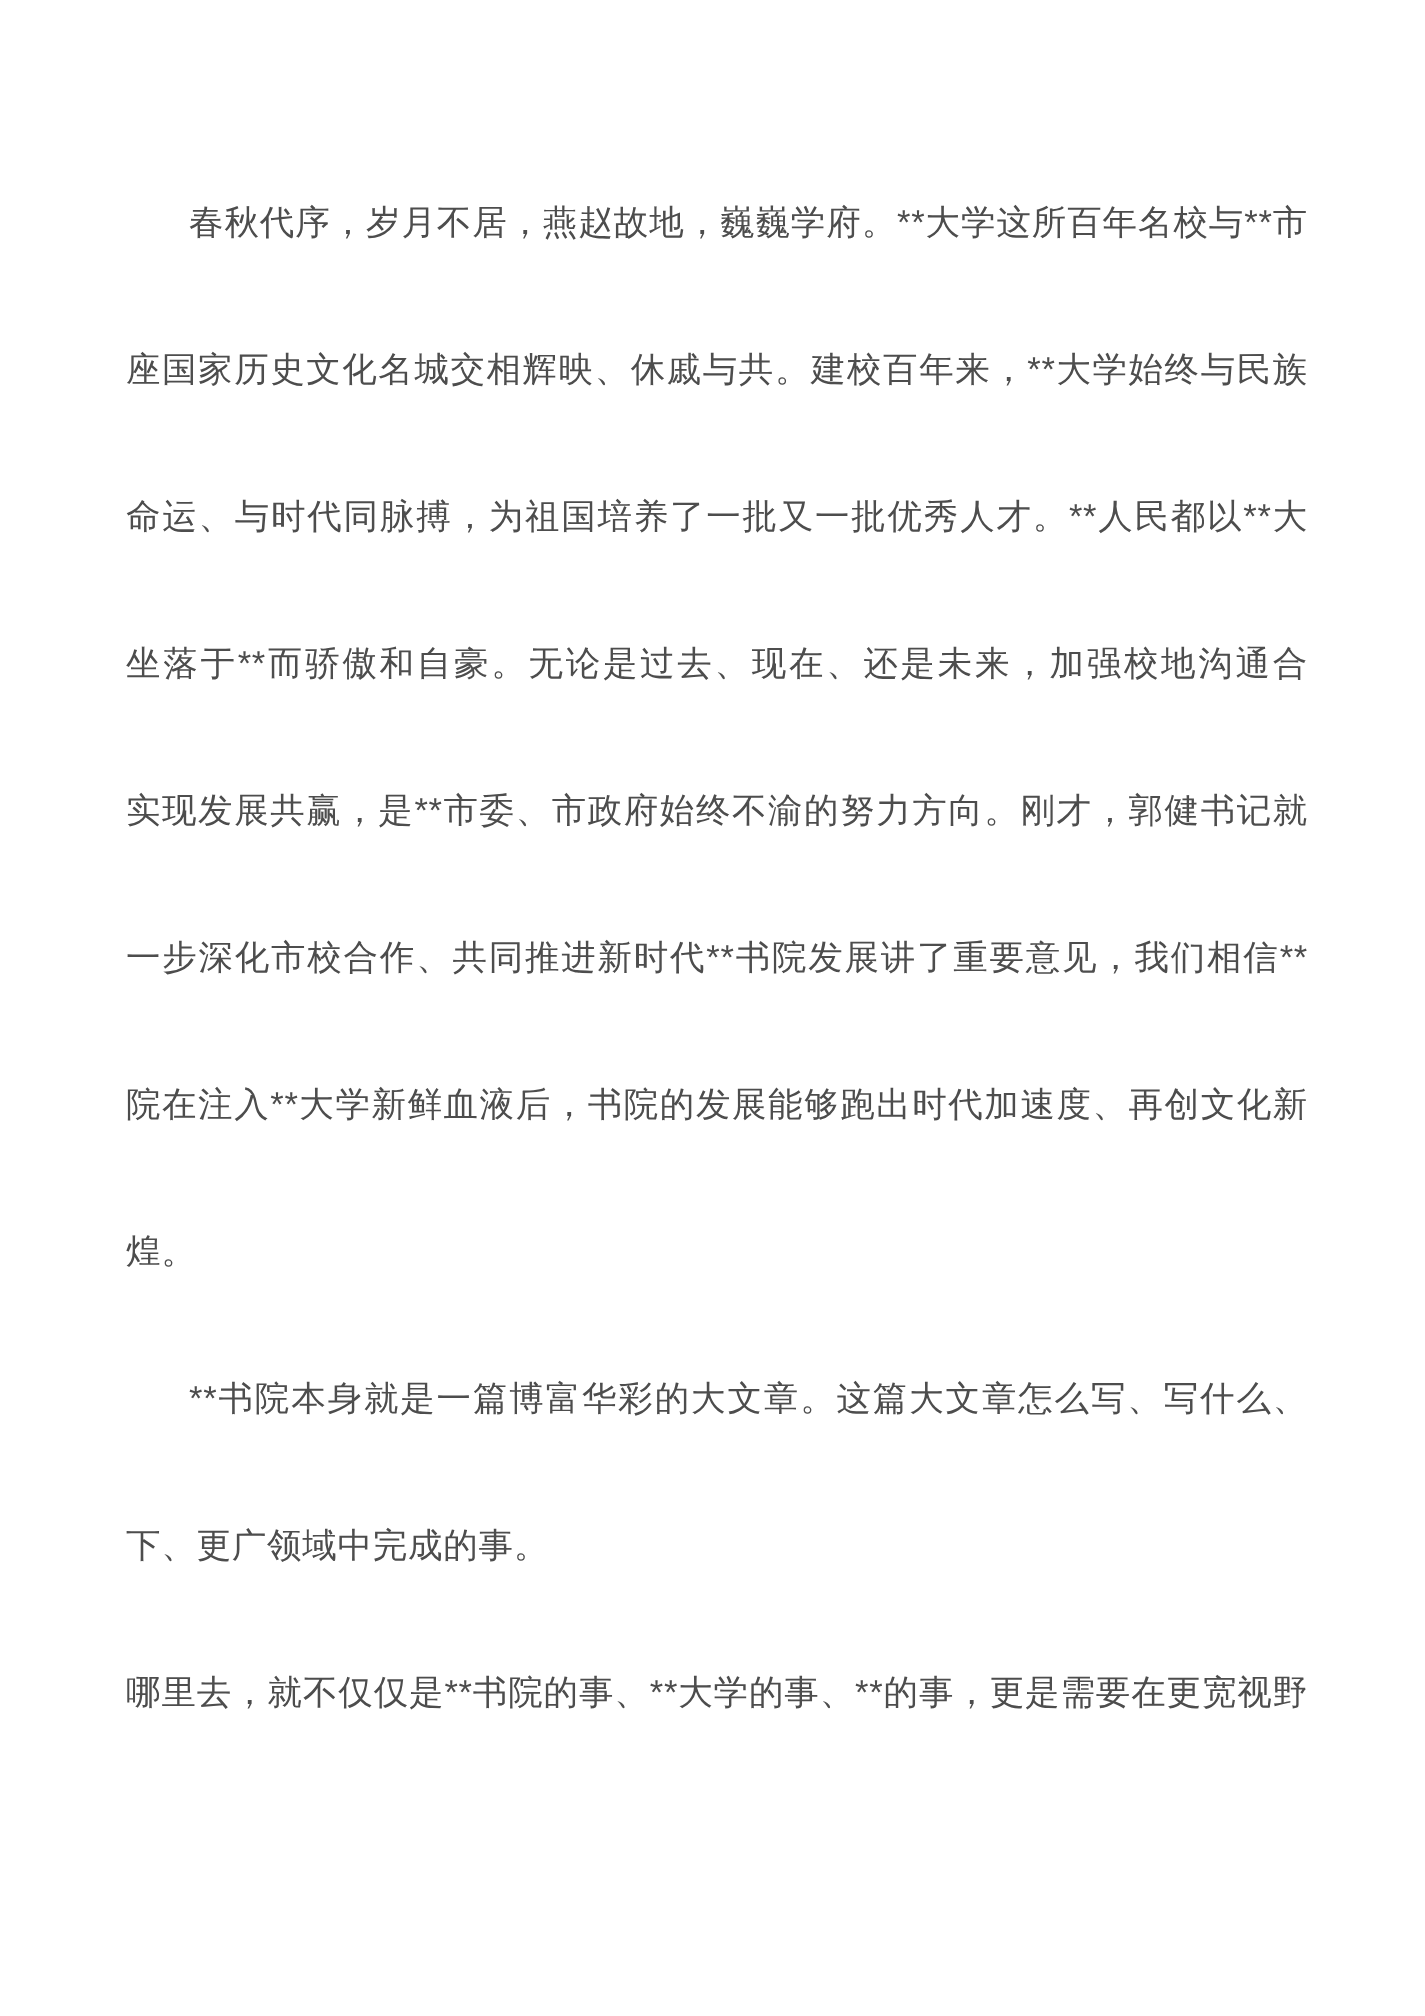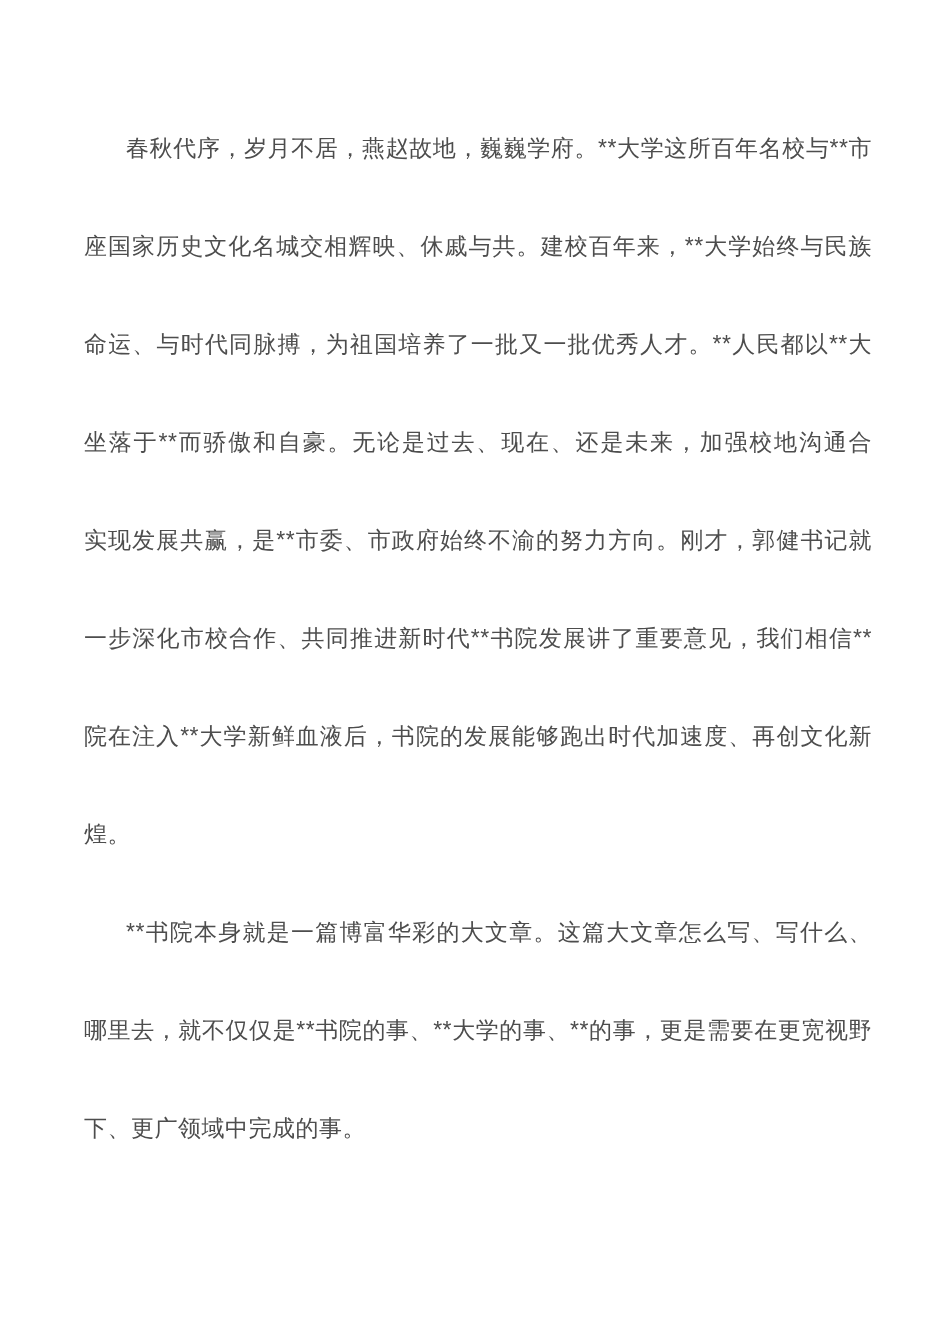--- a/index.html
+++ b/index.html
@@ -48,18 +48,18 @@
       <div class="line">命运、与时代同脉搏，为祖国培养了一批又一批优秀人才。**人民都以**大学</div>
       <div class="line">坐落于**而骄傲和自豪。无论是过去、现在、还是未来，加强校地沟通合作、</div>
       <div class="line">实现发展共赢，是**市委、市政府始终不渝的努力方向。刚才，郭健书记就进</div>
       <div class="line">一步深化市校合作、共同推进新时代**书院发展讲了重要意见，我们相信**书</div>
       <div class="line">院在注入**大学新鲜血液后，书院的发展能够跑出时代加速度、再创文化新辉</div>
       <div class="line para-end">煌。</div>
     </div>
 
     <div class="paragraph">
       <div class="line indent">**书院本身就是一篇博富华彩的大文章。这篇大文章怎么写、写什么、写到</div>
+      <div class="line para-end">下、更广领域中完成的事。</div>
       <div class="line">哪里去，就不仅仅是**书院的事、**大学的事、**的事，更是需要在更宽视野</div>
-      <div class="line para-end">下、更广领域中完成的事。</div>
     </div>
 
   </div>
 </div>
 
 </body></html>

